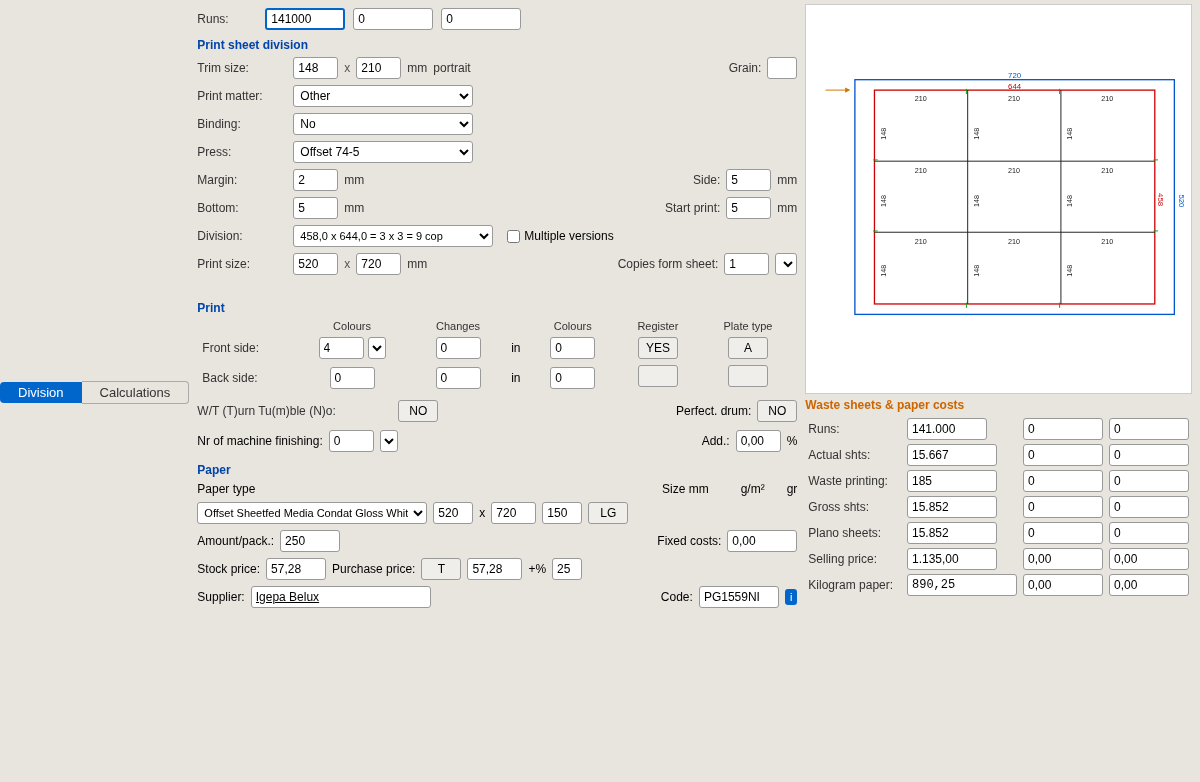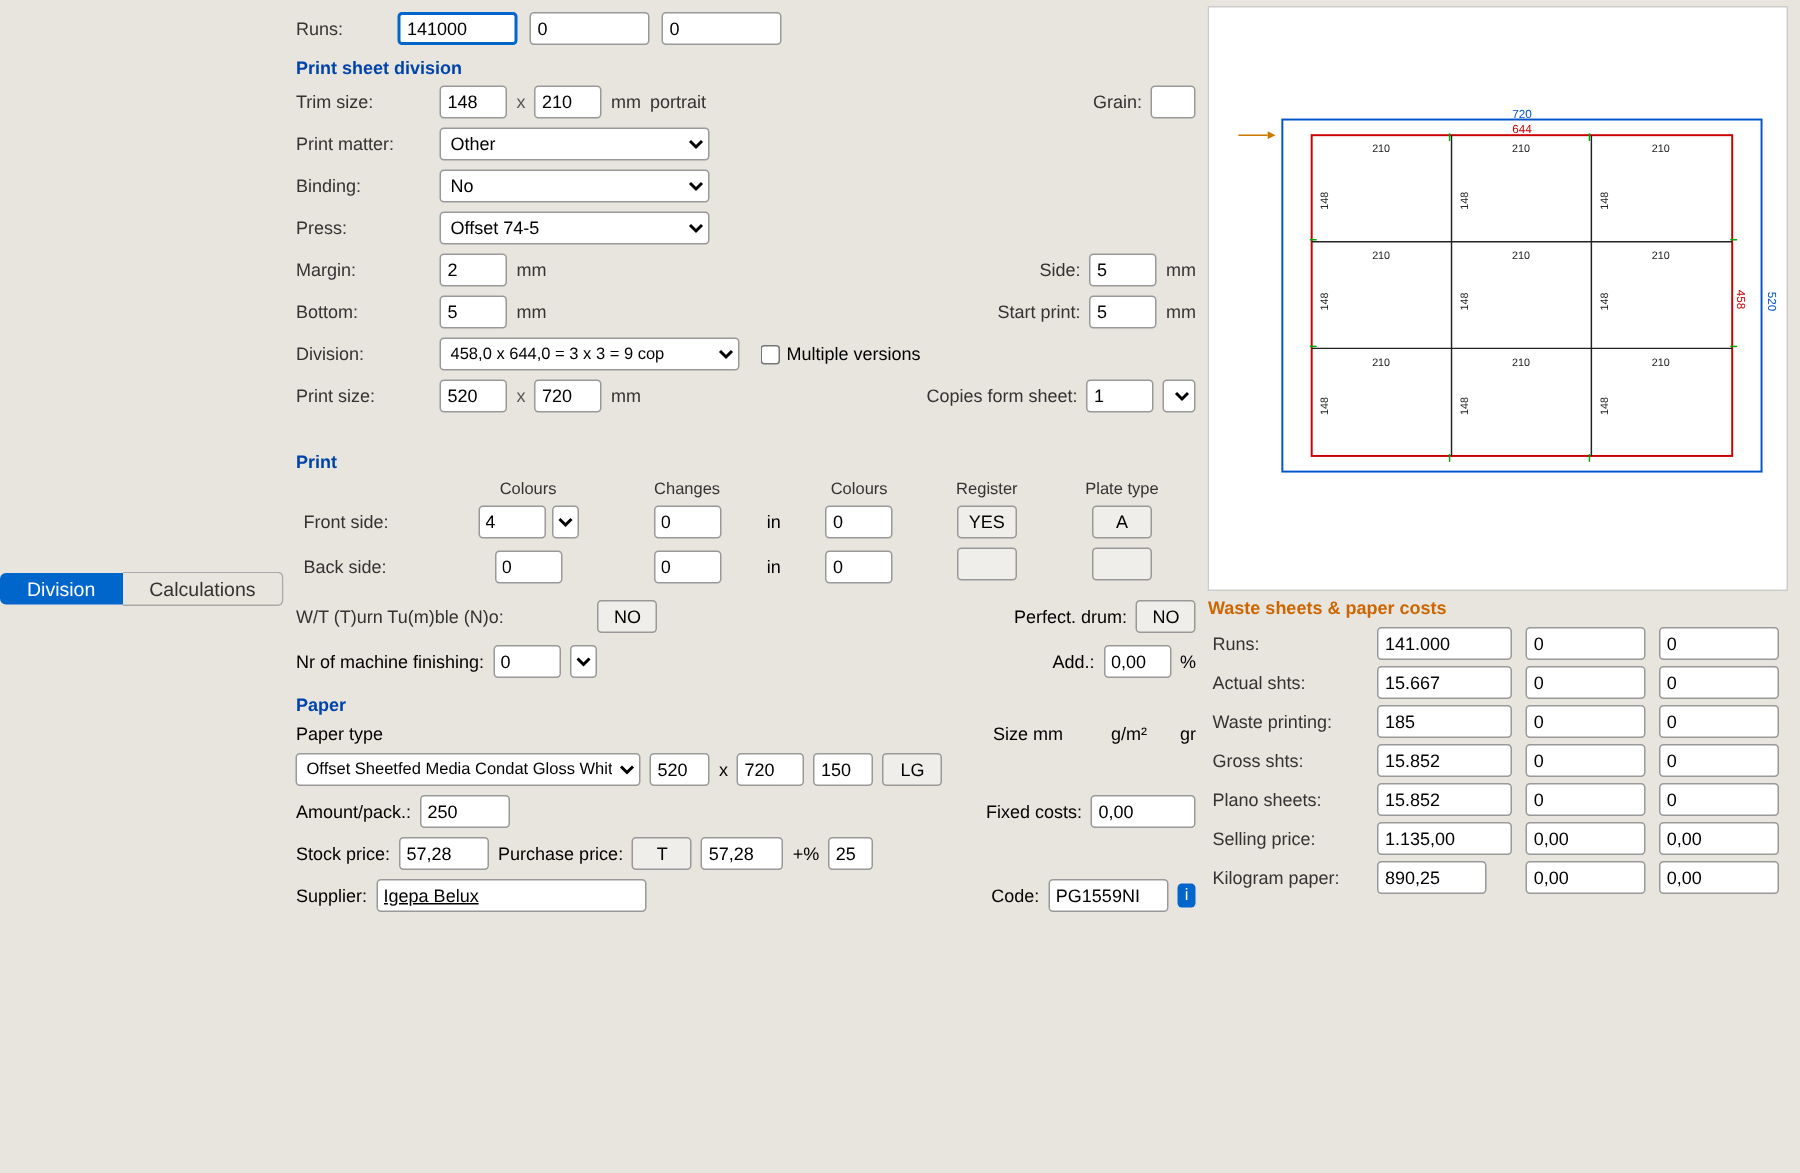--- a/index.html
+++ b/index.html
@@ -499,21 +499,21 @@
           <line x1="389" y1="354" x2="389" y2="362" stroke="#00aa00" stroke-width="1.5"></line>
         </svg>
       </div>
 
       <div class="waste-section">
         <div class="waste-header">Waste sheets &amp; paper costs</div>
         <table class="waste-table">
           <tbody>
             <tr>
               <td class="wlabel">Runs:</td>
-              <td><input type="text" style="width: 90px;" value="141.000"></td>
+              <td><input type="text" style="width: 80px;" value="141.000"></td>
               <td><input type="text" style="width: 80px;" value="0"></td>
               <td><input type="text" style="width: 80px;" value="0"></td>
             </tr>
             <tr>
               <td class="wlabel">Actual shts:</td>
               <td><input type="text" style="width: 90px;" value="15.667"></td>
               <td><input type="text" style="width: 80px;" value="0"></td>
               <td><input type="text" style="width: 80px;" value="0"></td>
             </tr>
             <tr>
@@ -535,21 +535,21 @@
               <td><input type="text" style="width: 80px;" value="0"></td>
             </tr>
             <tr>
               <td class="wlabel">Selling price:</td>
               <td><input type="text" style="width: 90px;" value="1.135,00"></td>
               <td><input type="text" style="width: 80px;" value="0,00"></td>
               <td><input type="text" style="width: 80px;" value="0,00"></td>
             </tr>
             <tr>
               <td class="wlabel">Kilogram paper:</td>
-              <td><input type="text" style="width: 73px;" value="890,25"></td>
+              <td><input type="text" style="width: 110px; font-family: Liberation Mono, monospace;" value="890,25"></td>
               <td><input type="text" style="width: 80px;" value="0,00"></td>
               <td><input type="text" style="width: 80px;" value="0,00"></td>
             </tr>
           </tbody>
         </table>
       </div>
     </div>
   </div>
 </div>
 

